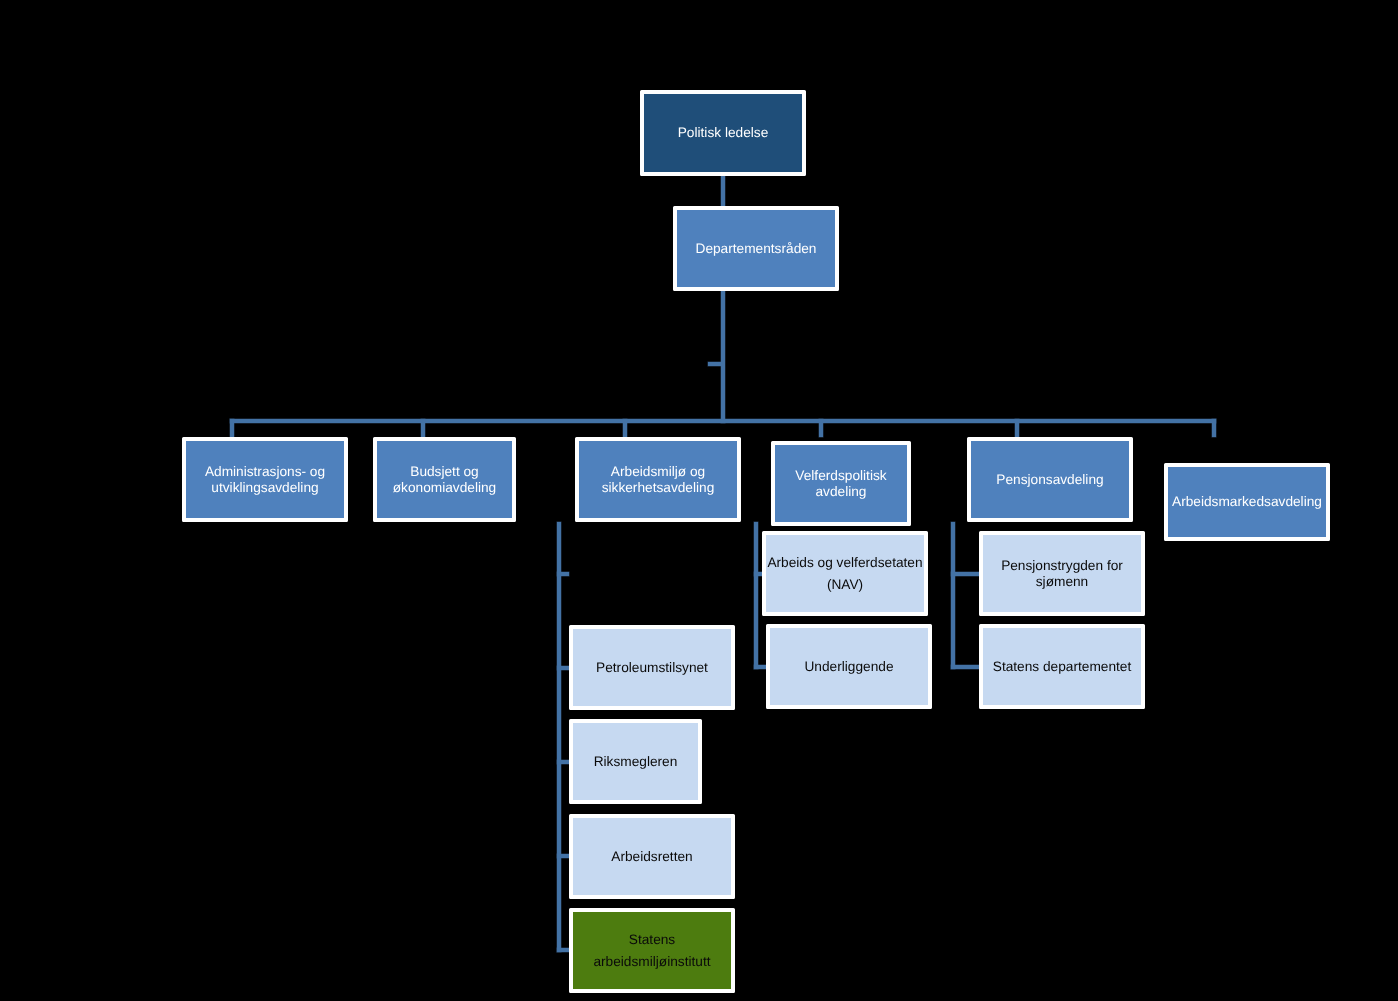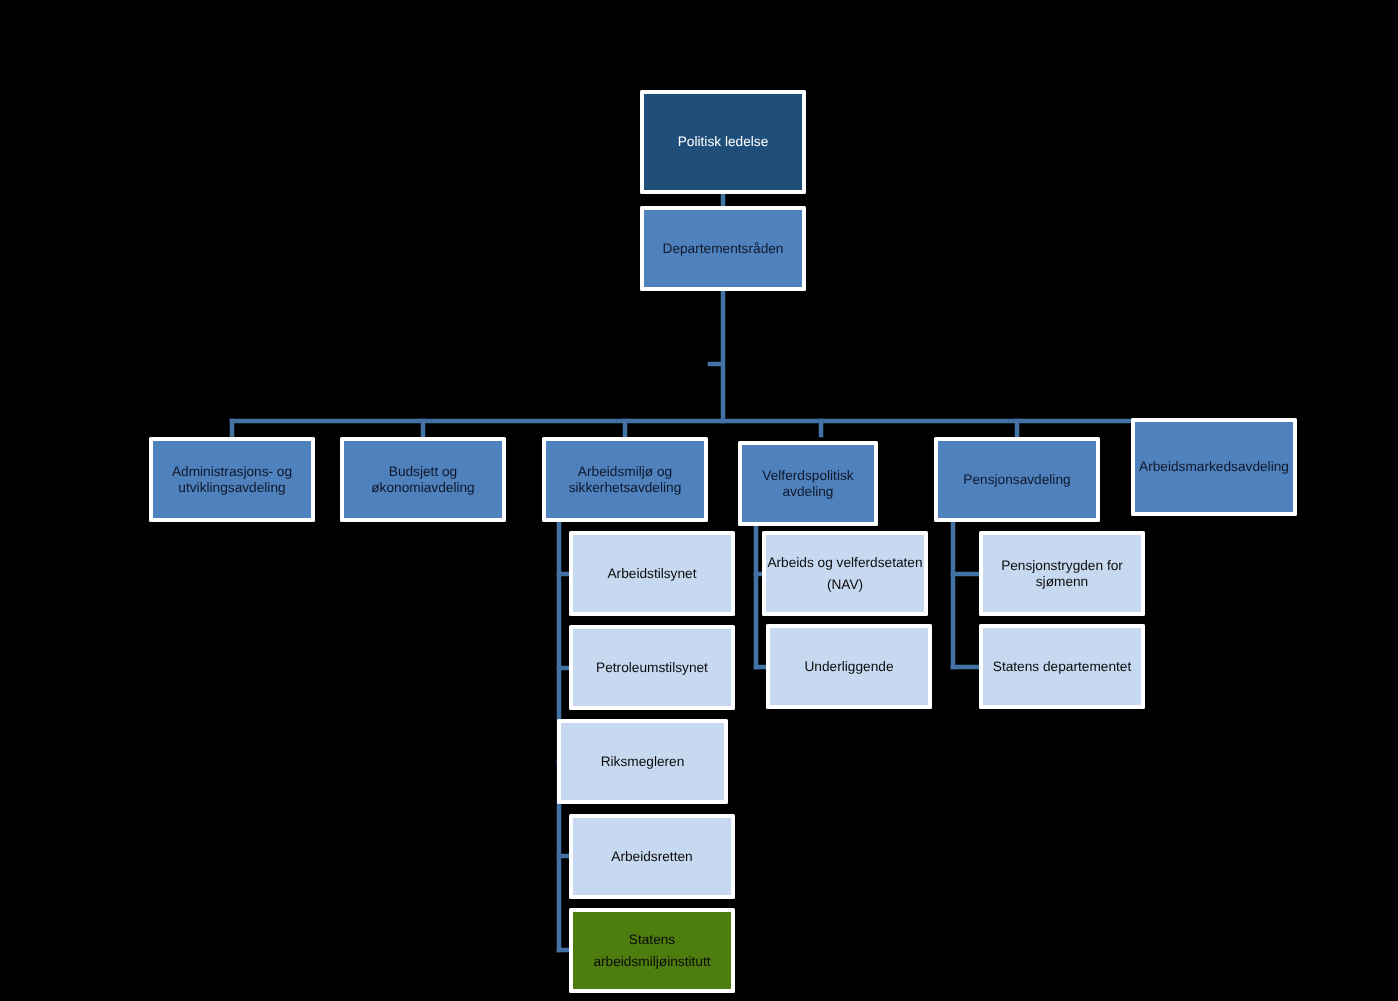--- a/index.html
+++ b/index.html
@@ -21,21 +21,21 @@
   .legend-label{margin-left:15px;font-size:12px;color:#262626;white-space:nowrap;
                 line-height:1;will-change:opacity;}
 
   
   .node{position:absolute;box-sizing:border-box;border:4px solid #ffffff;
         display:flex;align-items:center;justify-content:center;text-align:center;
         font-size:13.7px;z-index:5;border-radius:1.5px;}
   .node span{display:block;line-height:15.4px;padding:0;}
   .node.loose span{line-height:22px;}
   .lvl-top{background:#1F4E79;color:#fff;}
-  .lvl-dept{background:#4F81BD;color:#0f172a;}
+  .lvl-dept{background:#4F81BD;color:#ffffff;margin-left:33px;}
   .lvl-etat{background:#C6D9F1;color:#0a0a0a;}
   .lvl-virk{background:#4d7c0f;color:#0a0a0a;}
 
   
   .ln{position:absolute;background:#4372A5;
       
       box-shadow:0 0 0 0.5px rgba(67,114,165,0.5);}
 </style>
 </head>
 <body>
@@ -63,53 +63,50 @@
   <div class="ln" style="left:557px;top:948px;width:12px;height:4.4px"></div>
 
   <div class="ln" style="left:754px;top:522px;width:4.4px;height:147px"></div>
   <div class="ln" style="left:754px;top:572px;width:9px;height:4.4px"></div>
   <div class="ln" style="left:754px;top:665px;width:13px;height:4.4px"></div>
 
   <div class="ln" style="left:951px;top:522px;width:4.4px;height:147px"></div>
   <div class="ln" style="left:951px;top:572px;width:29px;height:4.4px"></div>
   <div class="ln" style="left:951px;top:665px;width:29px;height:4.4px"></div>
 
-  <div class="node lvl-top" style="left:640px;top:90px;width:166px;height:104px">
+  <div class="node lvl-top" style="left:640px;top:90px;width:166px;height:86px">
       <span>Politisk ledelse</span>
     </div>
   <div class="node lvl-dept" style="left:640px;top:206px;width:166px;height:85px">
       <span>Departementsråden</span>
     </div>
 
   <div class="node lvl-dept" style="left:149px;top:437px;width:166px;height:85px">
       <span>Administrasjons- og utviklingsavdeling</span>
     </div>
-  <div class="node lvl-dept" style="left:340px;top:437px;width:166px;height:85px">
+  <div class="node lvl-dept" style="left:340px;top:437px;width:143px;height:85px">
       <span>Budsjett og økonomiavdeling</span>
     </div>
   <div class="node lvl-dept" style="left:542px;top:437px;width:166px;height:85px">
       <span>Arbeidsmiljø og sikkerhetsavdeling</span>
     </div>
   <div class="node lvl-dept" style="left:738px;top:441px;width:140px;height:85px">
       <span>Velferdspolitisk avdeling</span>
     </div>
   <div class="node lvl-dept" style="left:934px;top:437px;width:166px;height:85px">
       <span>Pensjonsavdeling</span>
     </div>
-  <div class="node lvl-dept" style="left:1131px;top:418px;width:166px;height:98px">
+  <div class="node lvl-dept" style="left:1131px;top:463px;width:166px;height:78px">
       <span>Arbeidsmarkedsavdeling</span>
     </div>
 
-  <div class="node lvl-etat" style="left:569px;top:531px;width:166px;height:85px">
-      <span>Arbeidstilsynet</span>
-    </div>
   <div class="node lvl-etat" style="left:569px;top:625px;width:166px;height:85px">
       <span>Petroleumstilsynet</span>
     </div>
-  <div class="node lvl-etat" style="left:557px;top:719px;width:171px;height:85px">
+  <div class="node lvl-etat" style="left:569px;top:719px;width:133px;height:85px">
       <span>Riksmegleren</span>
     </div>
   <div class="node lvl-etat" style="left:569px;top:814px;width:166px;height:85px">
       <span>Arbeidsretten</span>
     </div>
   <div class="node lvl-virk loose" style="left:569px;top:908px;width:166px;height:85px">
       <span>Statens arbeidsmiljøinstitutt</span>
     </div>
 
   <div class="node lvl-etat loose" style="left:762px;top:531px;width:166px;height:85px">

